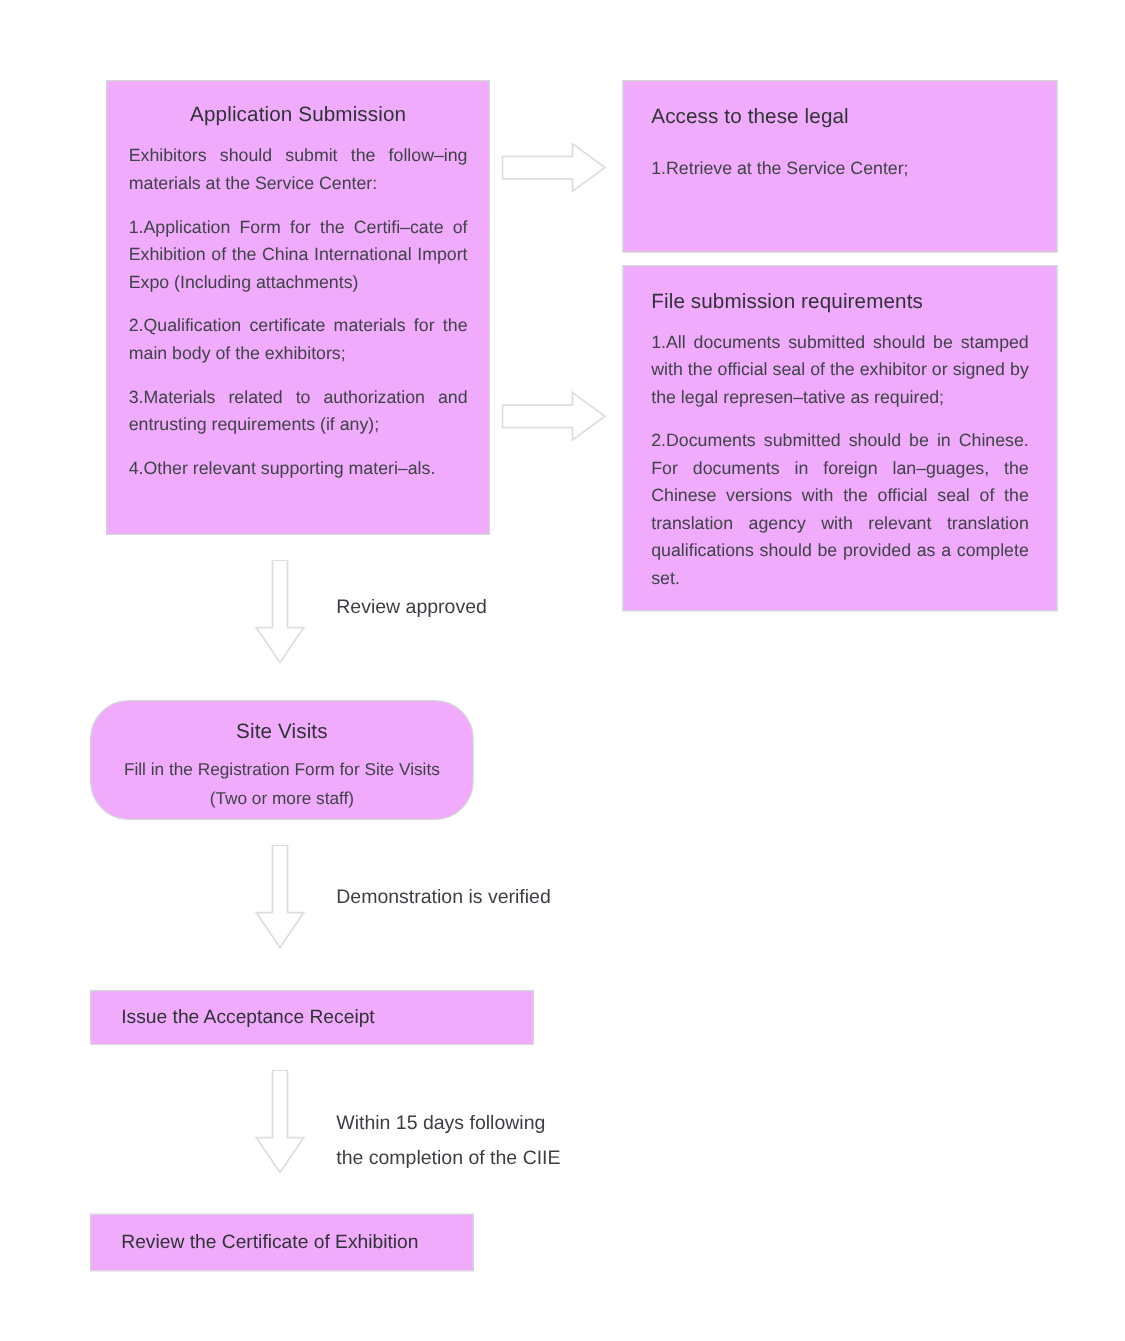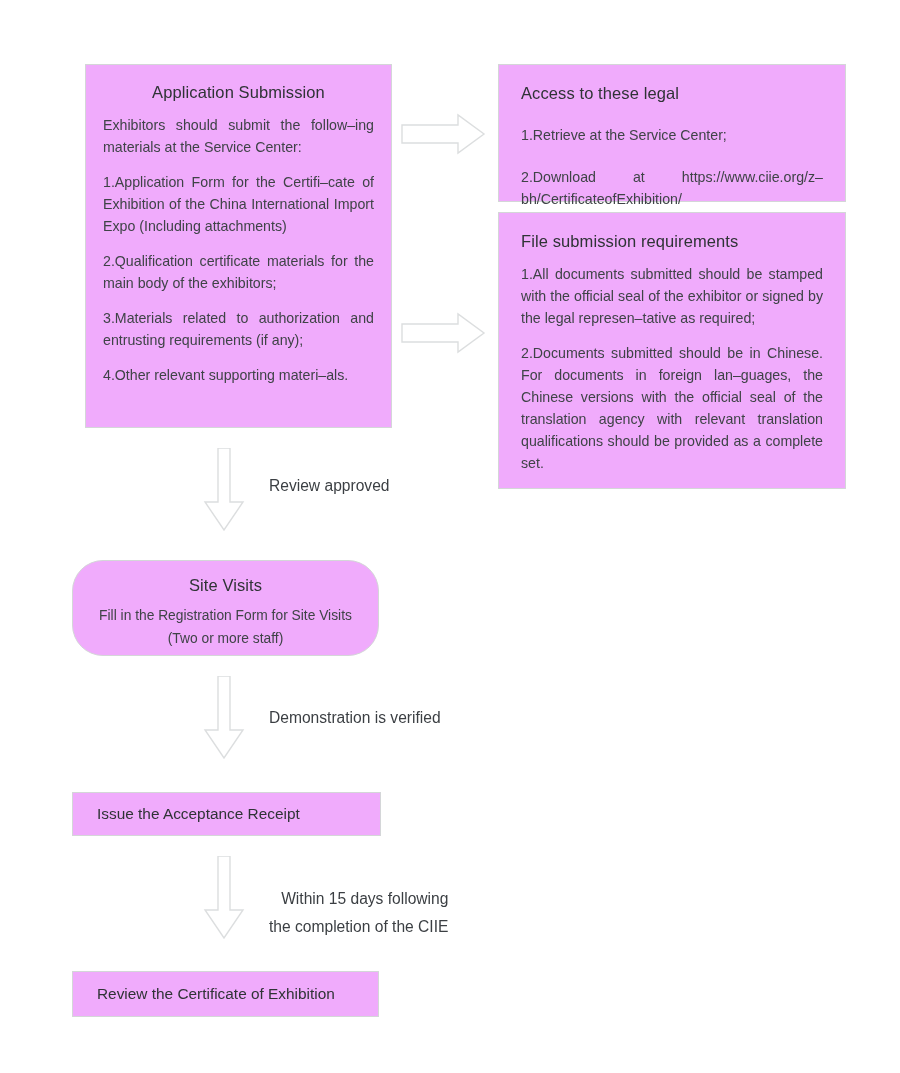--- a/index.html
+++ b/index.html
@@ -94,21 +94,21 @@
   #box-sitevisits .sv-line {
     font-size: 13.8px;
     line-height: 1.62;
     color: #3f4347;
   }
 
   
   #box-receipt {
     left: 72px;
     top: 792px;
-    width: 309px;
+    width: 355px;
     height: 44px;
     text-align: center;
   }
   #box-certificate {
     left: 72px;
     top: 971px;
     width: 307px;
     height: 46px;
   }
   .simple-label {
@@ -147,21 +147,20 @@
   #arrow-h1 { left: 401px; top: 112px; }
   #arrow-h2 { left: 401px; top: 311px; }
 
   
   .edge-label {
     position: absolute;
     font-size: 15.6px;
     color: #3b3f43;
     line-height: 1.78;
     white-space: nowrap;
-    text-align: right;
   }
   #label-review { left: 269px; top: 472px; }
   #label-demo   { left: 269px; top: 704px; }
   #label-within { left: 269px; top: 885px; }
 </style>
 </head>
 <body>
 
 <div class="canvas">
 
@@ -170,21 +169,20 @@
     <p class="para">Exhibitors should submit the follow–ing materials at the Service Center:</p>
     <p class="para">1.Application Form for the Certifi–cate of Exhibition of the China International Import Expo (Including attachments)</p>
     <p class="para">2.Qualification certificate materials for the main body of the exhibitors;</p>
     <p class="para">3.Materials related to authorization and entrusting requirements (if any);</p>
     <p class="para">4.Other relevant supporting materi–als.</p>
   </div>
 
   <div class="box" id="box-access">
     <div class="box-title">Access to these legal</div>
     <p class="para plain">1.Retrieve at the Service Center;</p>
-    <p class="para justified">2.Download at https://www.ciie.org/z–bh/CertificateofExhibition/</p>
   </div>
 
   <div class="box" id="box-filereq">
     <div class="box-title">File submission requirements</div>
     <p class="para">1.All documents submitted should be stamped with the official seal of the exhibitor or signed by the legal represen–tative as required;</p>
     <p class="para">2.Documents submitted should be in Chinese. For documents in foreign lan–guages, the Chinese versions with the official seal of the translation agency with relevant translation qualifications should be provided as a complete set.</p>
   </div>
 
   <div class="box" id="box-sitevisits">
     <div class="box-title center">Site Visits</div>

